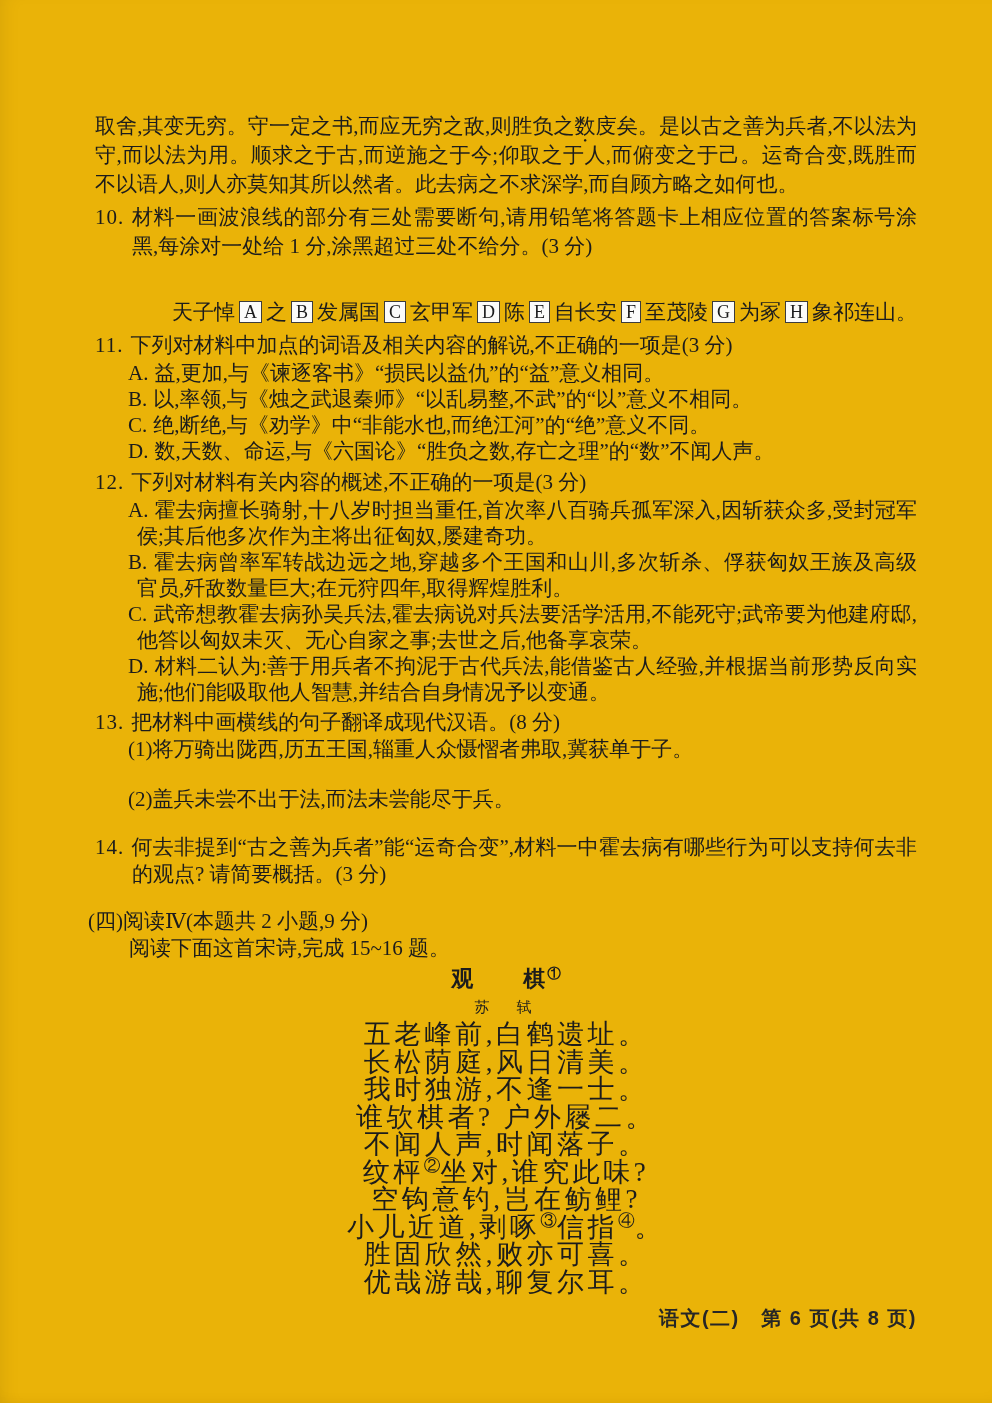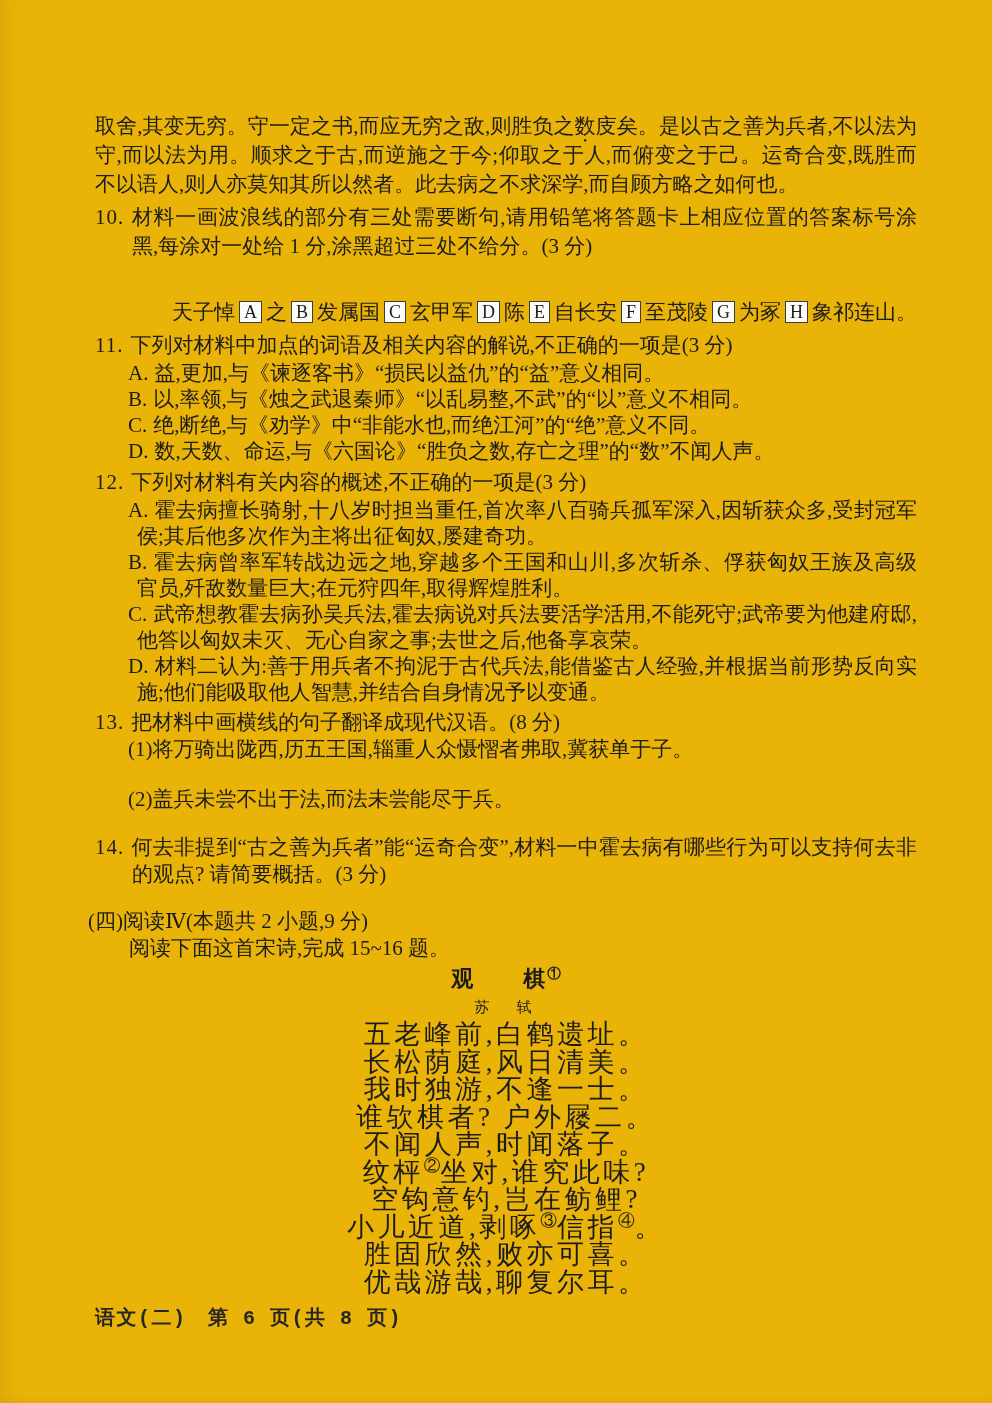--- a/index.html
+++ b/index.html
@@ -56,22 +56,22 @@
   sup.circ { font-size:0.62em; letter-spacing:0; vertical-align:super; line-height:0; }
 
   .emph { position:relative; }
   .emph::after {
     content:"\2022";
     position:absolute; left:50%; transform:translateX(-50%);
     bottom:-8px; font-size:11px; line-height:11px; color:#1c1c1c;
   }
 
   .footer {
-    margin-top:8px; text-align:left;
-    font-family:Liberation Mono, monospace;
+    margin-top:8px; text-align:right;
+    font-family:Liberation Sans, sans-serif;
     font-weight:600; font-size:20px; letter-spacing:1.5px; color:#262626;
   }
 </style>
 </head>
 <body>
 
 <div class="page">
   <div class="content">
 
     <p class="passage"><span>取舍,其变无穷。守一定之书,而应无穷之敌,则胜负之</span><span class="emph">数</span><span>庋矣。是以古之善为兵者,不以法为守,而以法为用。顺求之于古,而逆施之于今;仰取之于人,而俯变之于己。运奇合变,既胜而不以语人,则人亦莫知其所以然者。此去病之不求深学,而自顾方略之如何也。</span></p>

